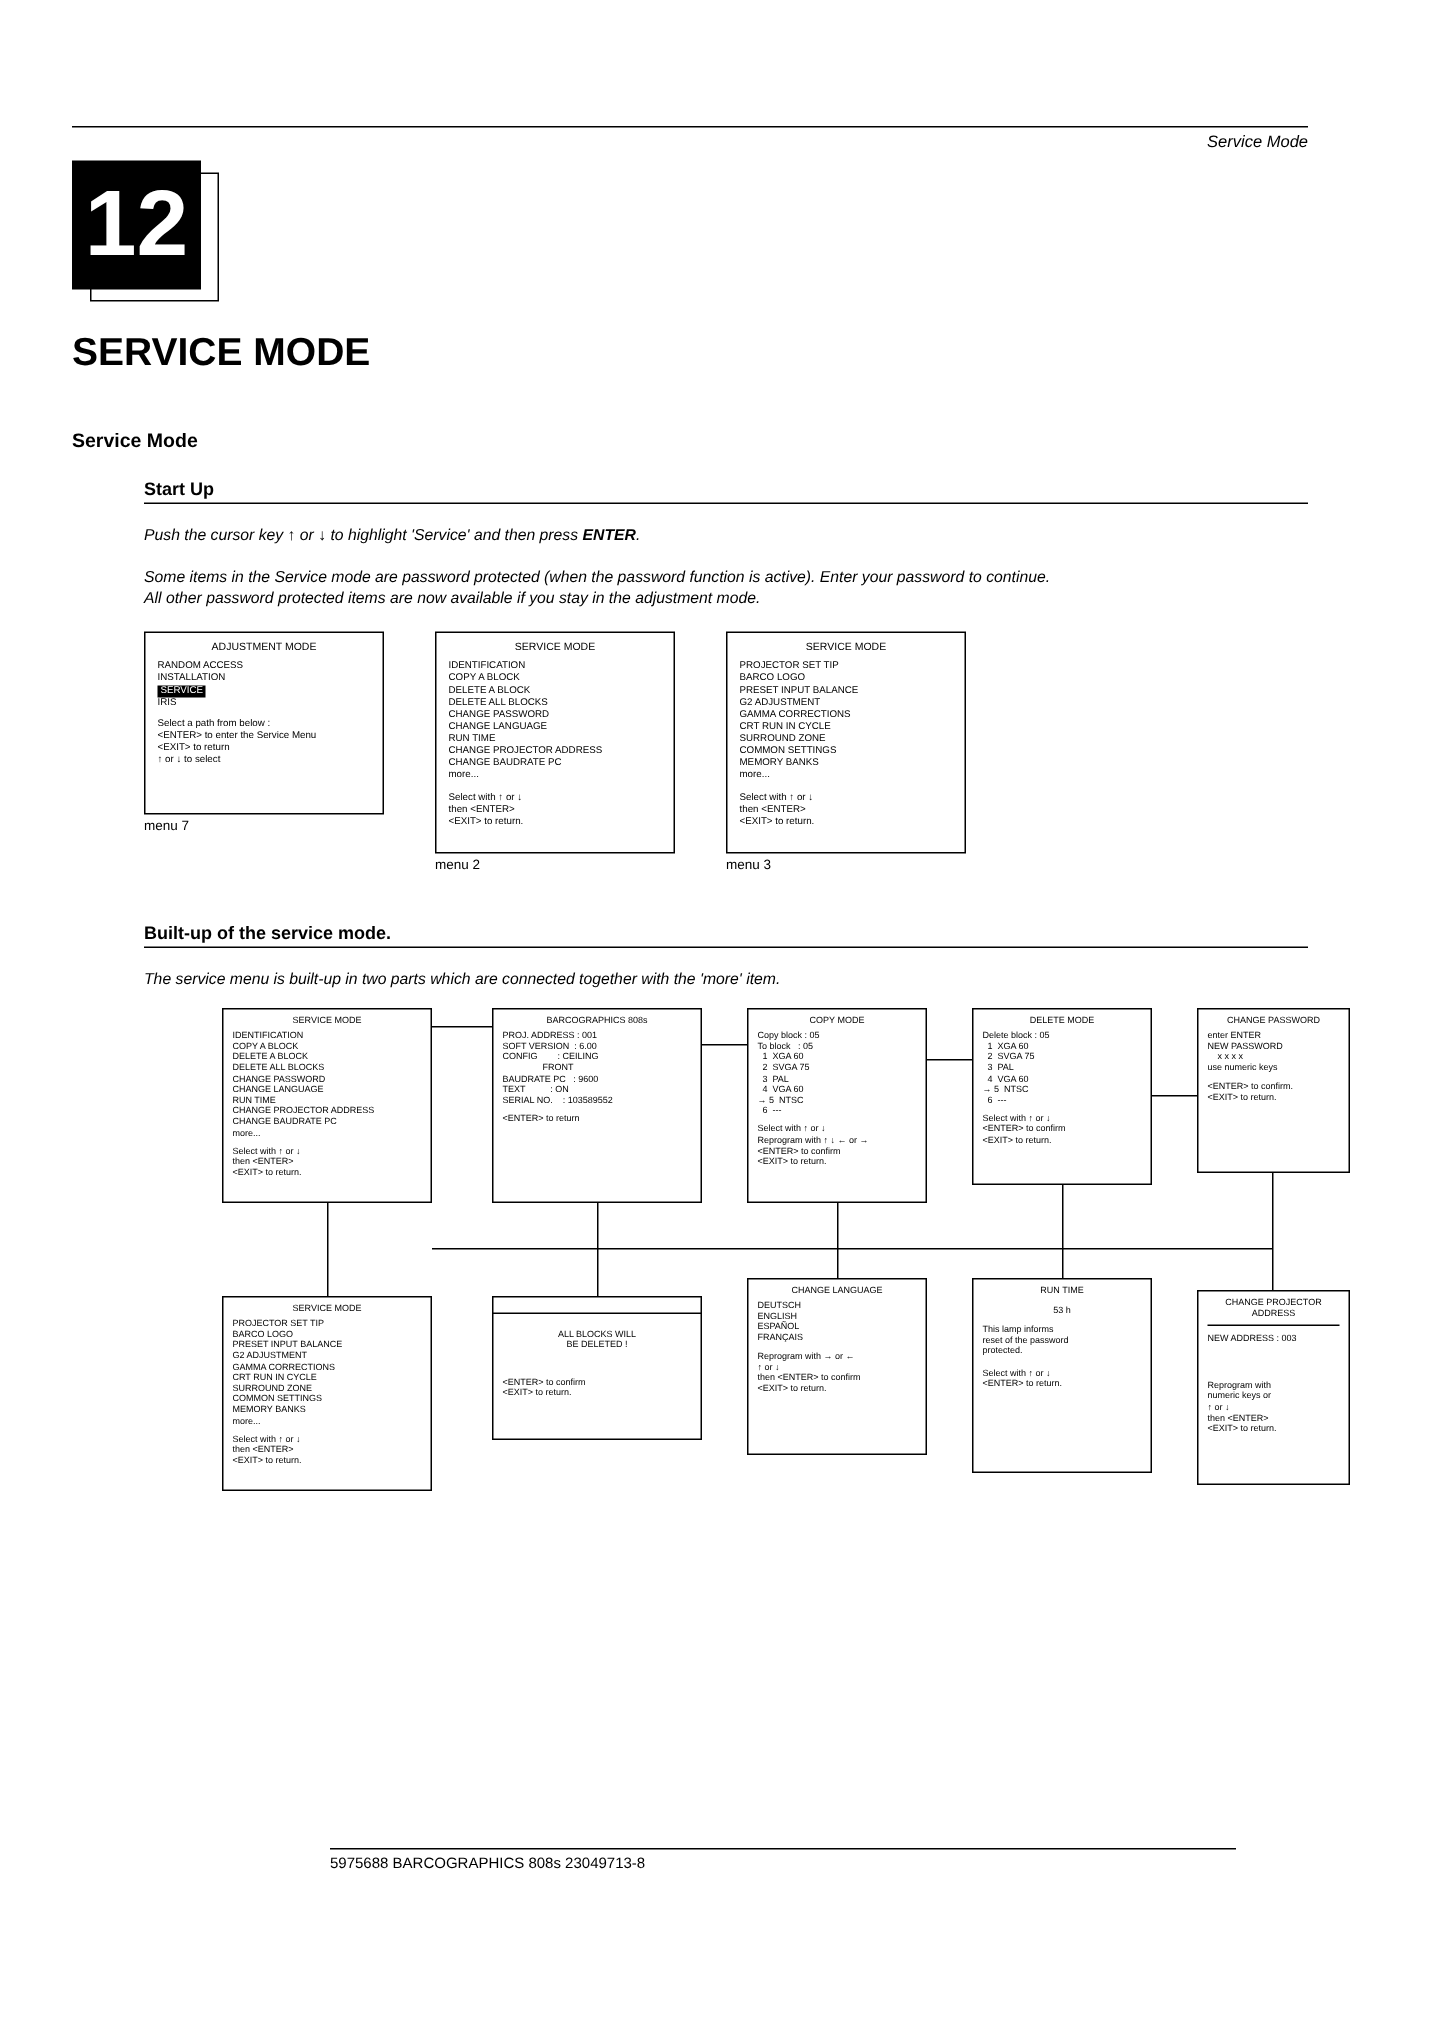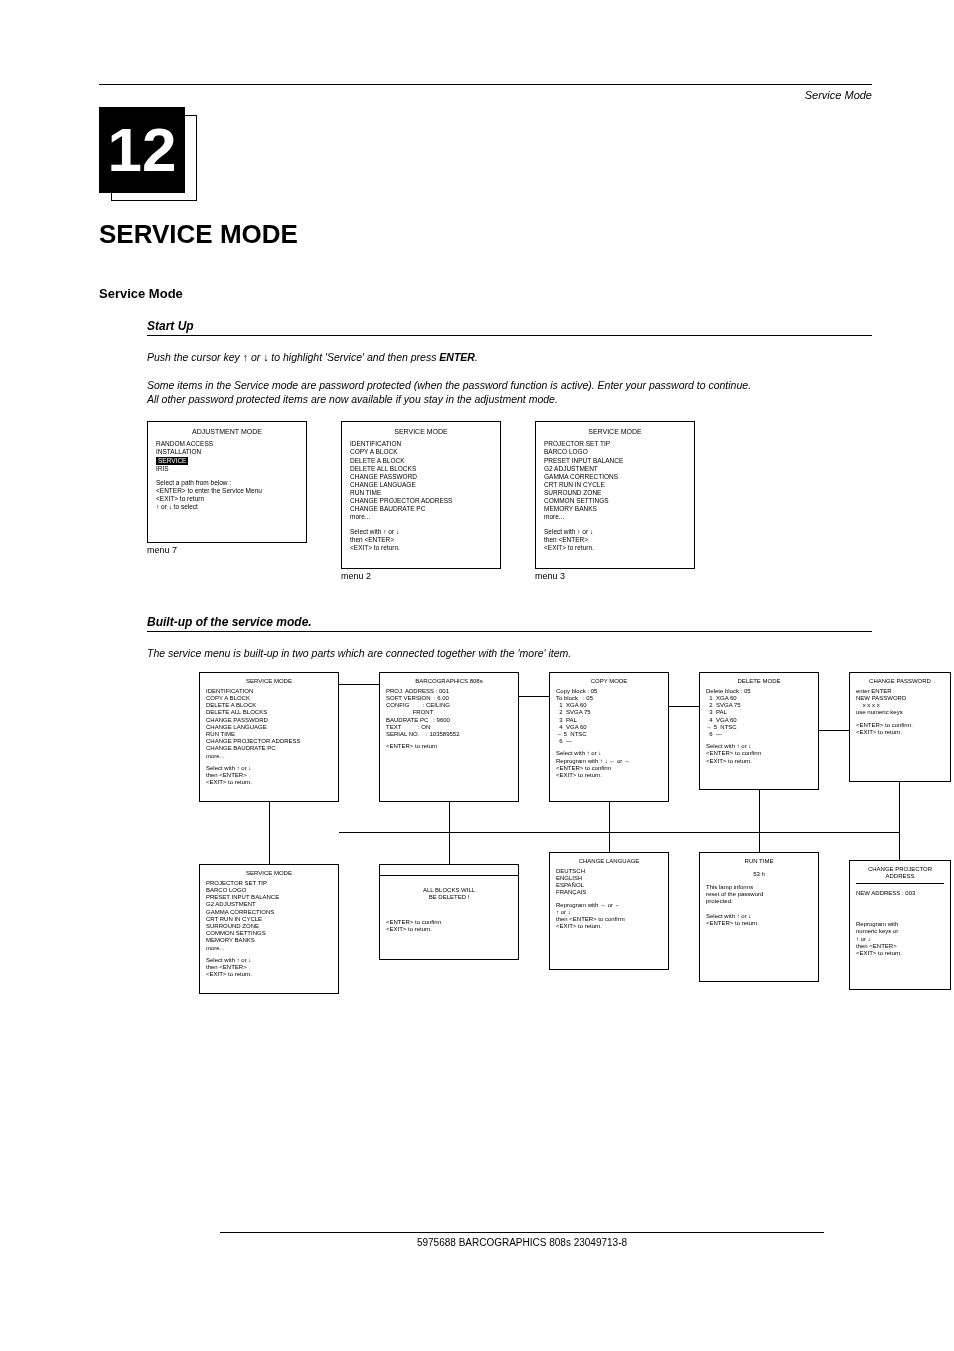--- a/index.html
+++ b/index.html
@@ -5,21 +5,21 @@
   * { box-sizing: border-box; }
   html, body { margin: 0; padding: 0; }
   body {
     font-family: Arial, Helvetica, sans-serif;
     font-size: 11px;
     color: #000;
     background: #fff;
     width: 954px;
   }
   .page {
-    padding: 84px 82px 40px 99px;
+    padding: 84px 82px 40px 48px;
   }
   .header-rule {
     border: 0;
     border-top: 1.5px solid #000;
     margin: 0 0 10px 0;
   }
   .header-text {
     text-align: right;
     font-style: italic;
     font-size: 11px;
@@ -48,21 +48,20 @@
     font-weight: bold;
     margin: 18px 0 36px 0;
   }
   h2.section {
     font-size: 13px;
     font-weight: bold;
     margin: 0 0 18px 0;
   }
   h3.sub {
     font-size: 12px;
-    font-style: italic;
     font-weight: bold;
     margin: 0 0 2px 0;
     padding-left: 48px;
   }
   .sub-rule {
     border: 0;
     border-top: 1.2px solid #000;
     margin: 0 0 14px 0;
     margin-left: 48px;
   }
@@ -119,21 +118,21 @@
   .conn.h { height: 1px; }
   .conn.v { width: 1px; }
 
   .footer-rule {
     border: 0;
     border-top: 1.2px solid #000;
     margin: 0;
   }
   .footer {
     display: flex;
-    justify-content: center;
+    justify-content: flex-start;
     font-size: 10px;
     margin-top: 4px;
   }
   .footer-wrap {
     padding: 120px 130px 40px 220px;
   }
   .arrow { font-family: Arial; }
 </style>
 </head>
 <body>

